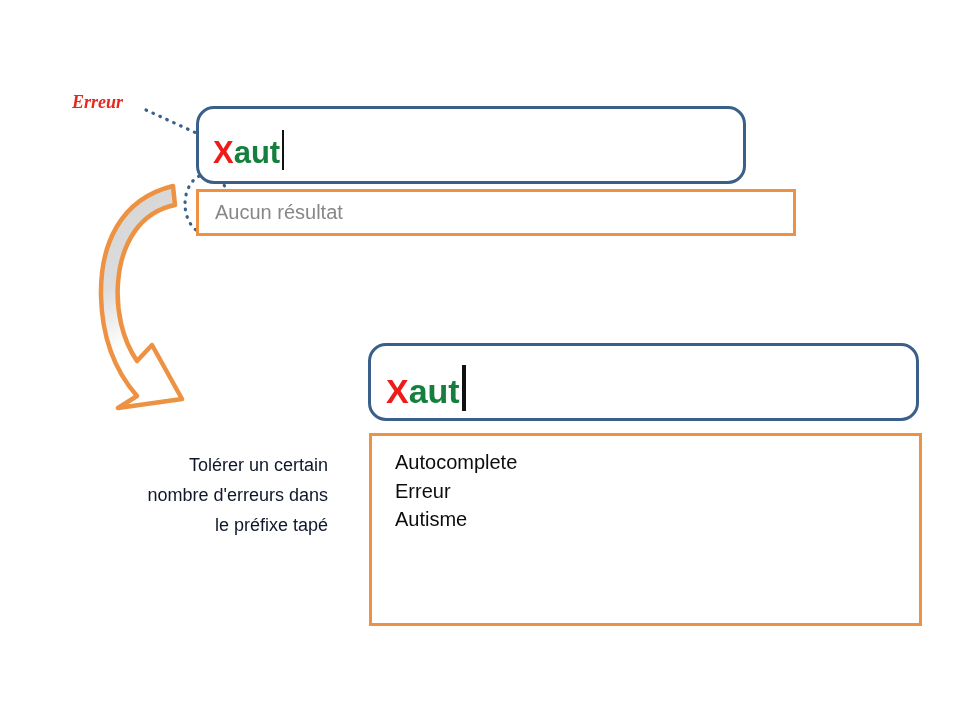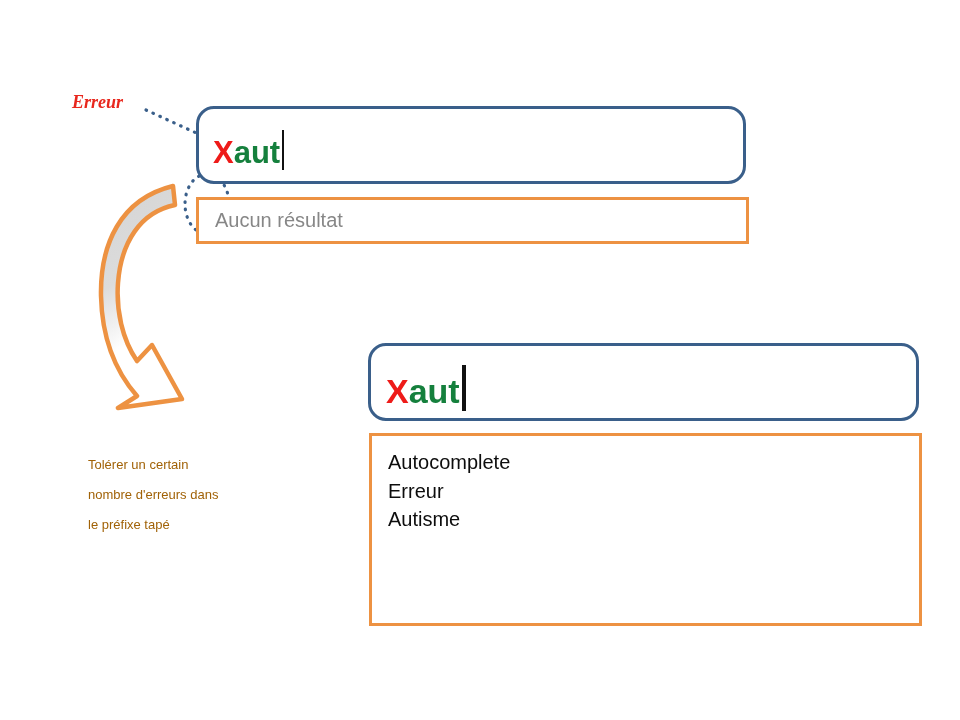--- a/index.html
+++ b/index.html
@@ -90,32 +90,32 @@
 
   
   .result-panel {
     position: absolute;
     box-sizing: border-box;
     background: #ffffff;
     border: 3px solid #ED9242;
   }
   .result-panel-1 {
     left: 196px;
-    top: 197px;
-    width: 553px;
+    top: 189px;
+    width: 600px;
     height: 47px;
     display: flex;
     align-items: center;
   }
   .result-panel-2 {
     left: 369px;
     top: 433px;
     width: 553px;
     height: 193px;
-    padding: 12px 0 0 16px;
+    padding: 12px 0 0 23px;
   }
 
   .empty-result {
     margin-left: 16px;
     font-size: 20px;
     color: #878787;
     white-space: nowrap;
   }
 
   .suggestion {
@@ -124,23 +124,24 @@
     line-height: 28.5px;
     white-space: nowrap;
   }
 
   
   .caption {
     position: absolute;
     left: 88px;
     top: 450px;
     width: 240px;
-    font-size: 13px;
+    font-size: 18px;
     line-height: 30px;
-    color: #a16207;
+    color: #0f172a;
+    text-align: right;
   }
 
   
   .overlay {
     position: absolute;
     left: 0; top: 0;
     width: 960px;
     height: 720px;
     pointer-events: none;
   }

